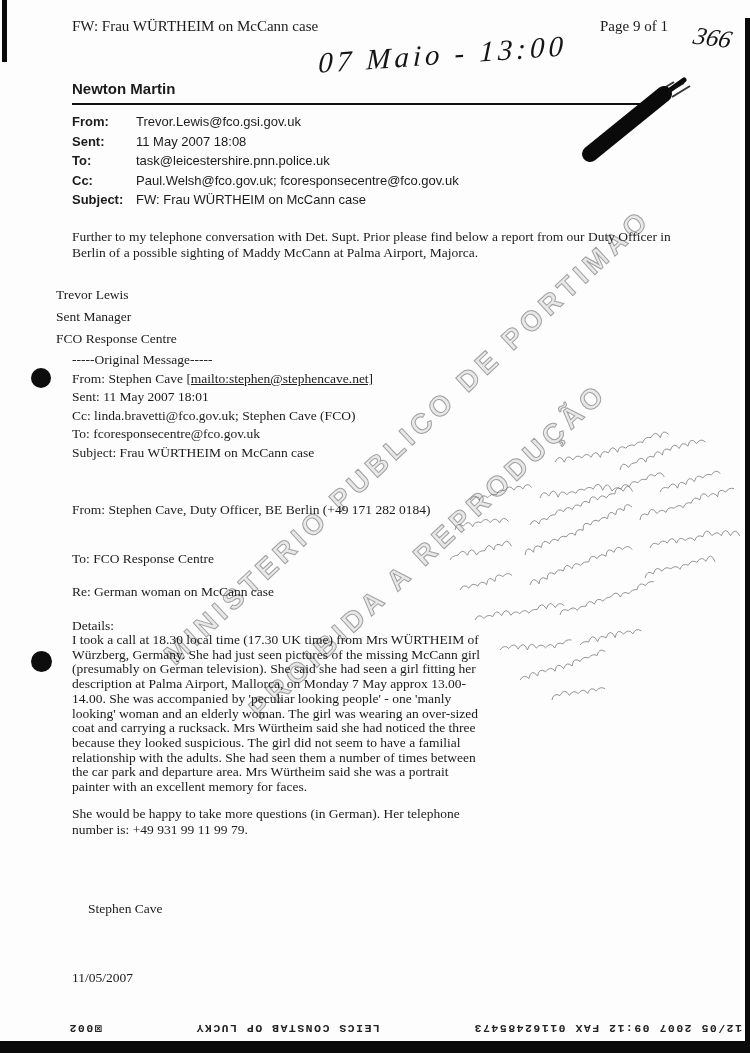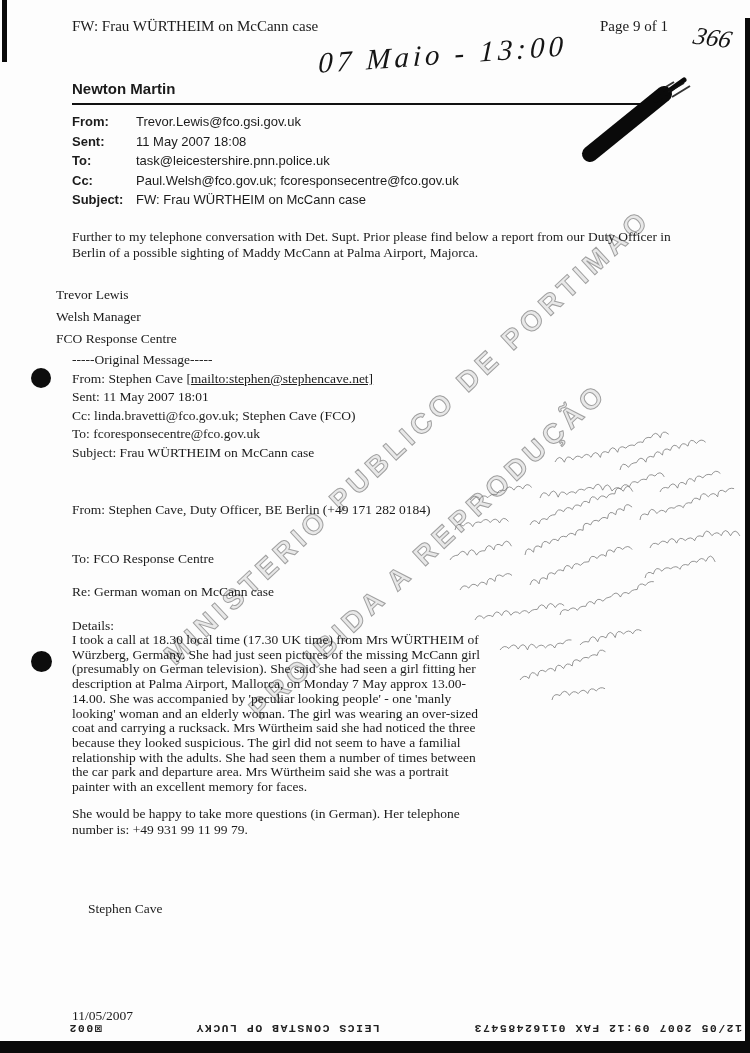--- a/index.html
+++ b/index.html
@@ -37,21 +37,21 @@
 
   .report{left:72px;top:500px;font-size:13.5px;line-height:19px;}
   .report .r1{margin-bottom:30px;}
   .report .r2{margin-bottom:14px;}
   .report .r3{margin-bottom:15px;}
 
   .details{left:72px;top:633px;width:414px;font-size:13.5px;line-height:14.7px;}
   .questions{left:72px;top:806px;width:414px;}
   .apology{left:72px;top:854px;width:414px;}
   .signoff{left:88px;top:901px;font-size:13.5px;}
-  .docdate{left:72px;top:1008px;font-size:13.5px;}
+  .docdate{left:72px;top:970px;font-size:13.5px;}
 
   
   .wm{font-family:"Liberation Sans",sans-serif;font-weight:bold;font-size:28px;letter-spacing:5px;
       color:#e8e8e8;-webkit-text-stroke:1px #a0a0a0;white-space:nowrap;
       transform:rotate(-43deg);transform-origin:0 0;z-index:1;}
   .wm1{left:158px;top:648px;}
   .wm2{left:243px;top:702px;}
 
   .txt{z-index:2;}
 
@@ -98,21 +98,21 @@
     <div class="lab">Cc:</div>
     <div>Paul.Welsh@fco.gov.uk; fcoresponsecentre@fco.gov.uk</div>
     <div class="lab">Subject:</div>
     <div>FW: Frau WÜRTHEIM on McCann case</div>
   </div>
 
   <div class="abs serif para intro txt">Further to my telephone conversation with Det. Supt. Prior please find below a report from our Duty Officer in Berlin of a possible sighting of Maddy McCann at Palma Airport, Majorca.</div>
 
   <div class="abs serif sig txt">
     <div>Trevor Lewis</div>
-    <div>Welsh Manager</div>
+    <div>Sent Manager</div>
     <div>FCO Response Centre</div>
   </div>
 
   <div class="abs serif origmsg txt">
     <div>-----Original Message-----</div>
     <div>
       <span>From: Stephen Cave </span><span class="u">[mailto:stephen@stephencave.net]</span>
     </div>
     <div>Sent: 11 May 2007 18:01</div>
     <div>Cc: linda.bravetti@fco.gov.uk; Stephen Cave (FCO)</div>

